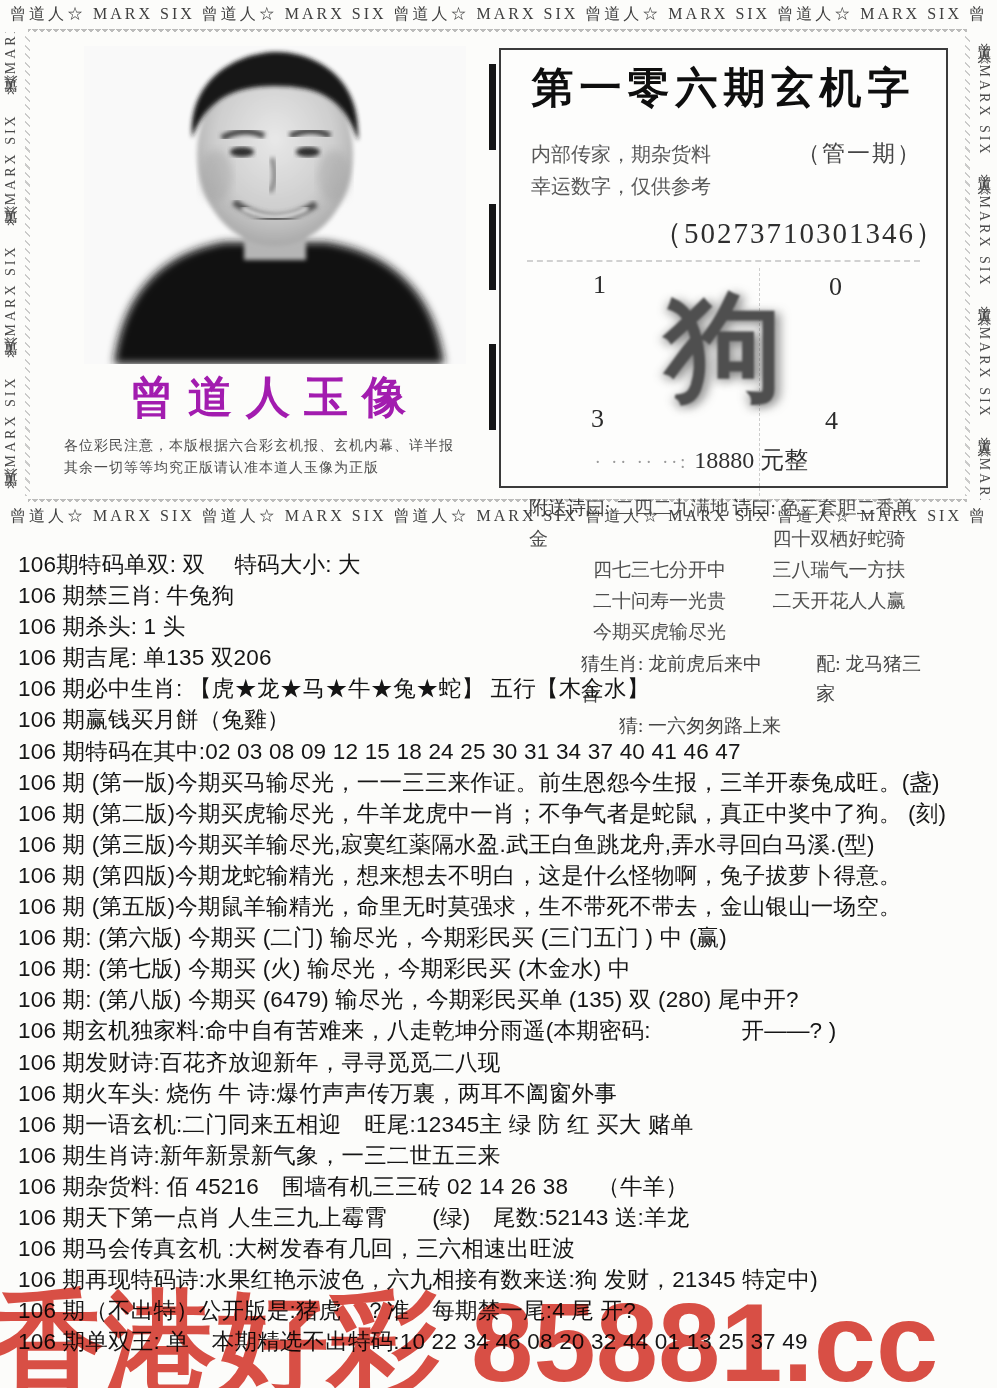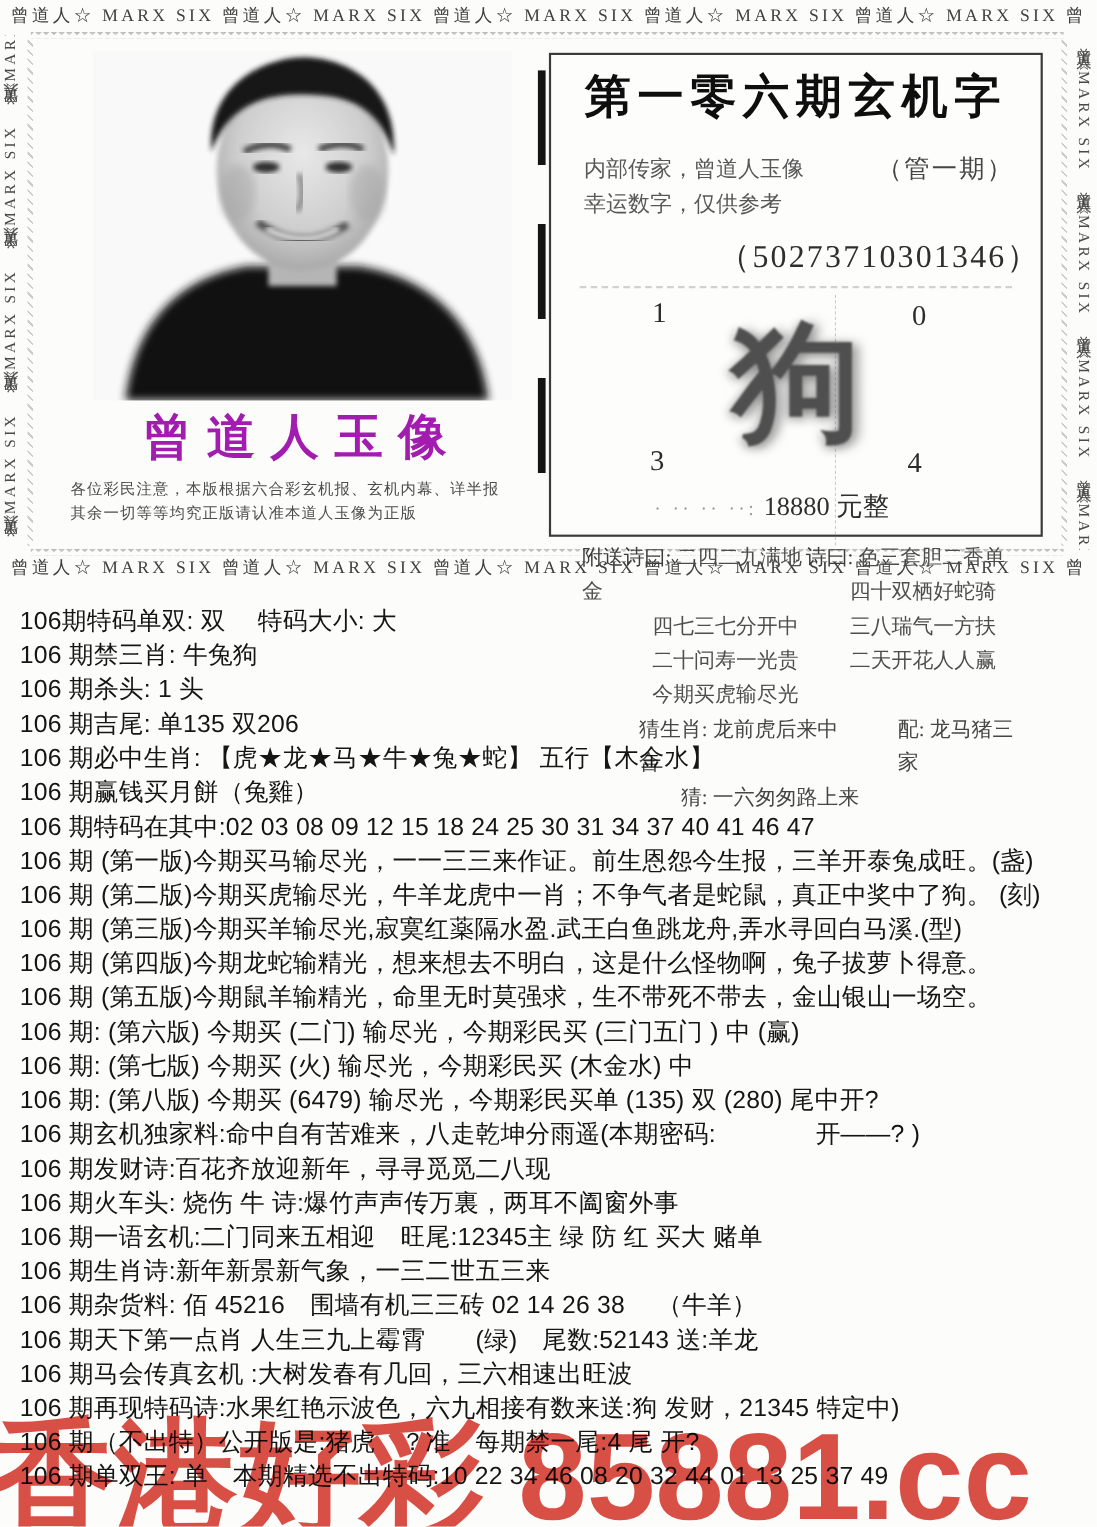--- a/index.html
+++ b/index.html
@@ -142,21 +142,21 @@
       <div class="caption">曾道人玉像</div>
       <div class="photonote">
         <div>各位彩民注意，本版根据六合彩玄机报、玄机内幕、详半报</div>
         <div>其余一切等等均究正版请认准本道人玉像为正版</div>
       </div>
     </div>
 
     <div class="mbox">
       <div class="mtitle">第一零六期玄机字</div>
       <div class="minfo">
-        <div>内部传家，曾道人玉像</div>
+        <div>内部传家，期杂货料</div>
         <div>幸运数字，仅供参考</div>
         <div class="mtag">（管一期）</div>
       </div>
       <div class="mnumber">（50273710301346）</div>
       <div class="mdash"></div>
       <div class="dogarea">
         <div class="dogsplit"></div>
         <span class="corner c1">1</span>
         <span class="corner c0">0</span>
         <span class="corner c3">3</span>

